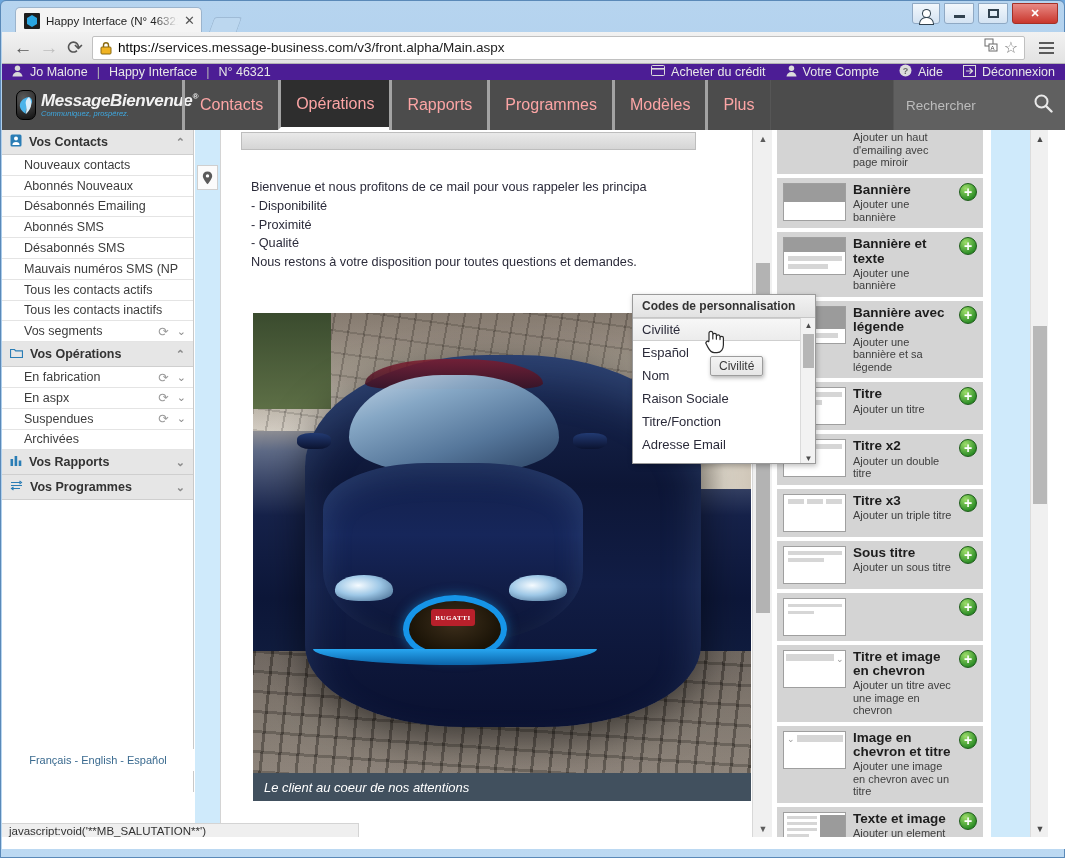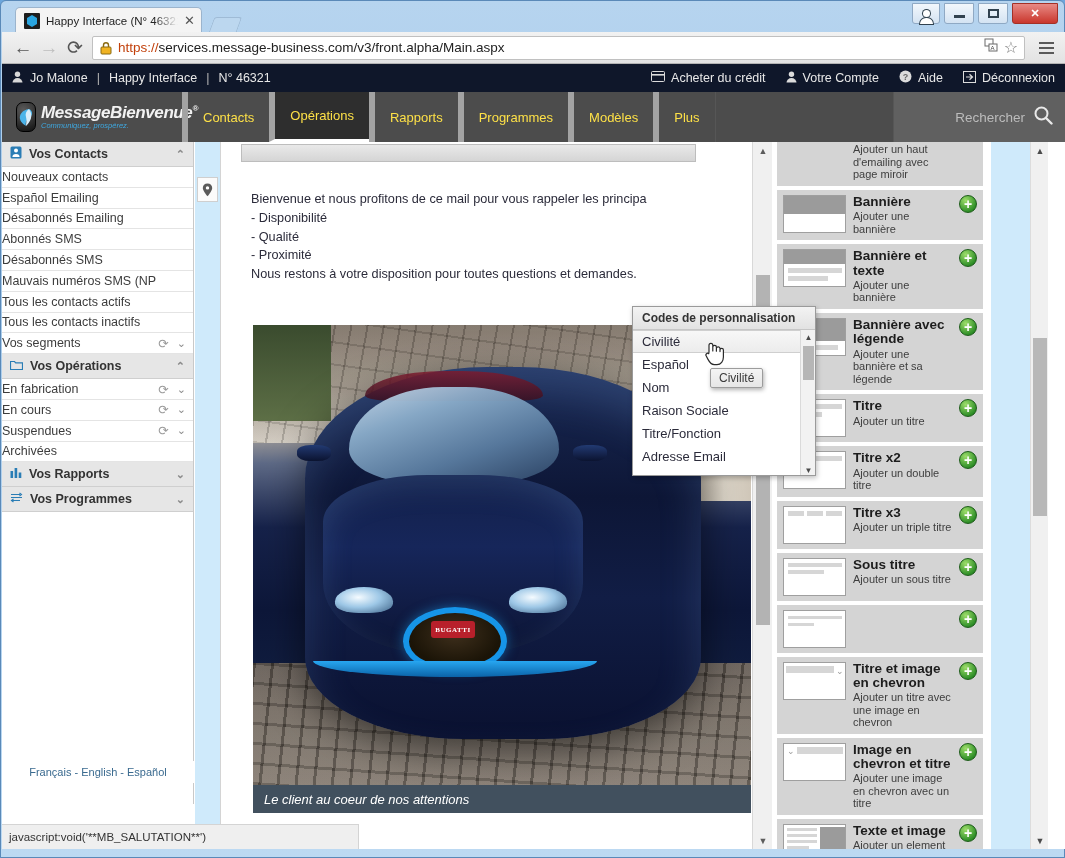--- a/index.html
+++ b/index.html
@@ -89,34 +89,34 @@
     font-size: 19px; color: #555;
   }
   .navbtn.disabled { color: #bdbdbd; }
   #omnibox {
     flex: 1; height: 24px; margin: 0 6px 0 4px;
     background: #fff; border: 1px solid #c0c0c0; border-radius: 2px;
     display: flex; align-items: center; padding: 0 4px;
   }
   #omnibox .lockicon { margin: 0 5px 0 2px; display:flex; }
   #urltext { font-size: 13.5px; color: #222; flex: 1; white-space: nowrap; }
-  #urltext .scheme { color: #c2410c; }
+  #urltext .scheme { color: #000000; }
   .omni-right { display: flex; align-items: center; gap: 5px; padding-right: 2px; }
   #menubtn { width: 22px; display:flex; flex-direction:column; gap:3px; align-items:center; margin-left:4px;}
   #menubtn i { display:block; width: 15px; height: 2px; background: #5a5a5a; }
 
   
   #page {
     position: absolute; left: 1px; top: 63px; width: 1063px; height: 785px;
     background: #fff; overflow: hidden;
   }
 
   
   #accountbar {
-    height: 28px; background: #0f172a;
+    height: 16px; background: #4c1d95;
     display: flex; align-items: center; color: #e8e8e8; font-size: 12.5px;
     padding: 0 10px;
   }
   #accountbar .left { display: flex; align-items: center; gap: 7px; }
   #accountbar .sep { color: #b5b5b5; margin: 0 2px; }
   #accountbar .right { margin-left: auto; display: flex; gap: 20px; }
   #accountbar .item { display: flex; align-items: center; gap: 6px; }
 
   
   #mainnav {
@@ -135,49 +135,49 @@
   }
   #logo .wordmark { line-height: 1; }
   #logo .wm1 {
     font-size: 17px; font-weight: bold; font-style: italic; color: #f2f2f2;
     letter-spacing: -0.4px;
   }
   #logo .wm1 .sup { font-size: 8px; vertical-align: super; }
   #logo .wm2 { font-size: 7.5px; font-style: italic; color: #3ea8e0; margin-top: 1px; }
   .navitem {
     display: flex; align-items: center; padding: 0 15px;
-    color: #fde047; font-size: 13px;
-    border-left: 6px solid #a3a3a3;
+    color: #fca5a5; font-size: 16px;
+    border-left: 3px solid #a3a3a3;
   }
   .navitem.active { background: #2e2e2e; border-bottom: 3px solid #fff; }
   #navspacer { flex: 1; border-left: 1px solid #565656; }
   #searchbox {
     width: 172px; background: #606060; display: flex; align-items: center;
     padding: 0 12px; gap: 8px; border-left: 1px solid #565656;
   }
-  #searchbox .ph { color: #bcbcbc; font-size: 13.5px; flex: 1; text-align: right; }
+  #searchbox .ph { color: #bcbcbc; font-size: 13.5px; flex: 1; }
 
   
   #content { position: relative; height: 707px; background: #fff; }
 
   
   #sidebar {
     position: absolute; left: 0; top: 0; width: 192px; height: 662px;
     border-right: 1px solid #c9c9c9; background: #fff;
     font-size: 12.5px;
   }
   .sb-group {
     height: 25px; background: #e6e6e6; border-bottom: 1px solid #cfcfcf;
     display: flex; align-items: center; padding: 0 8px; gap: 7px;
     color: #333; font-weight: bold; font-size: 12.5px;
   }
   .sb-group .gname { flex: 1; }
   .sb-item {
     height: 20.8px; border-bottom: 1px solid #e4e4e4;
-    display: flex; align-items: center; color: #3c3c3c;
+    display: flex; align-items: center; padding-left: 22px; color: #3c3c3c;
     white-space: nowrap; overflow: hidden;
   }
   .sb-item .iname { flex: 1; }
   .sb-item .acts { display: flex; align-items: center; gap: 8px; padding-right: 7px; color:#9a9a9a; }
   .chev { color: #8b8b8b; font-size: 11px; }
 
   #langbar {
     position: absolute; left: 0; bottom: 21px; width: 192px; height: 22px;
     display: flex; align-items: center; justify-content: center;
     font-size: 11px; color: #3a6a8f; background: #fff;
@@ -416,21 +416,21 @@
     position: absolute; left: 708px; top: 226px; z-index: 60;
     background: linear-gradient(to bottom,#f4f4f4,#e6e6e6);
     border: 1px solid #9c9c9c; border-radius: 2px;
     padding: 2px 8px; font-size: 12px; color: #3a3a3a;
     box-shadow: 1px 2px 4px rgba(0,0,0,0.3);
   }
   #cursor { position: absolute; left: 703px; top: 198px; z-index: 70; }
 
   
   #statusbar {
-    position: absolute; left: 0; bottom: 0; width: 357px; height: 25px;
+    position: absolute; left: 0; bottom: 0; width: 357px; height: 14px;
     background: #efefef; border-top: 1px solid #d4d4d4; border-right: 1px solid #d4d4d4;
     display: flex; align-items: center; padding-left: 7px;
     font-size: 11.5px; color: #333; z-index: 80;
   }
 </style>
 </head>
 <body>
 
 <div id="window">
 
@@ -590,21 +590,21 @@
                 <path d="M2.4 11 a3.6 3 0 0 1 7.2 0z" fill="#fff"></path>
               </svg>
           </span>
           <span class="gname">Vos Contacts</span>
           <span class="chev">⌃</span>
         </div>
         <div class="sb-item">
             <span class="iname">Nouveaux contacts</span>
           </div>
         <div class="sb-item">
-            <span class="iname">Español Emailing</span>
+            <span class="iname">Abonnés Nouveaux</span>
           </div>
         <div class="sb-item">
             <span class="iname">Désabonnés Emailing</span>
           </div>
         <div class="sb-item">
             <span class="iname">Abonnés SMS</span>
           </div>
         <div class="sb-item">
             <span class="iname">Désabonnés SMS</span>
           </div>
@@ -635,21 +635,21 @@
           <span class="chev">⌃</span>
         </div>
         <div class="sb-item">
           <span class="iname">En fabrication</span>
           <span class="acts">
               <span>⟳</span>
               <span class="chev">⌄</span>
             </span>
         </div>
         <div class="sb-item">
-          <span class="iname">En cours</span>
+          <span class="iname">En aspx</span>
           <span class="acts">
               <span>⟳</span>
               <span class="chev">⌄</span>
             </span>
         </div>
         <div class="sb-item">
           <span class="iname">Suspendues</span>
           <span class="acts">
               <span>⟳</span>
               <span class="chev">⌄</span>
@@ -691,22 +691,22 @@
             <path d="M5.5 0.6 C2.6 0.6 0.8 2.6 0.8 5 C0.8 8 5.5 13.3 5.5 13.3 C5.5 13.3 10.2 8 10.2 5 C10.2 2.6 8.4 0.6 5.5 0.6 Z" fill="#5a5a5a"></path>
             <circle cx="5.5" cy="4.9" r="1.7" fill="#fff"></circle>
           </svg>
       </div>
 
       <div id="editor">
         <div id="editor-toolbar"></div>
         <div id="mailbody">
           <p class="tight">Bienvenue et nous profitons de ce mail pour vous rappeler les principa</p>
           <p class="tight">- Disponibilité</p>
+          <p class="tight">- Proximité</p>
           <p class="tight">- Qualité</p>
-          <p class="tight">- Proximité</p>
           <p class="tight">Nous restons à votre disposition pour toutes questions et demandes.</p>
         </div>
 
         <div id="photo">
           <div class="img">
             <div class="ground-top"></div>
             <div class="hedge"></div>
             <div class="wall"></div>
             <div class="ground-bot"></div>
             <div class="car"></div>

